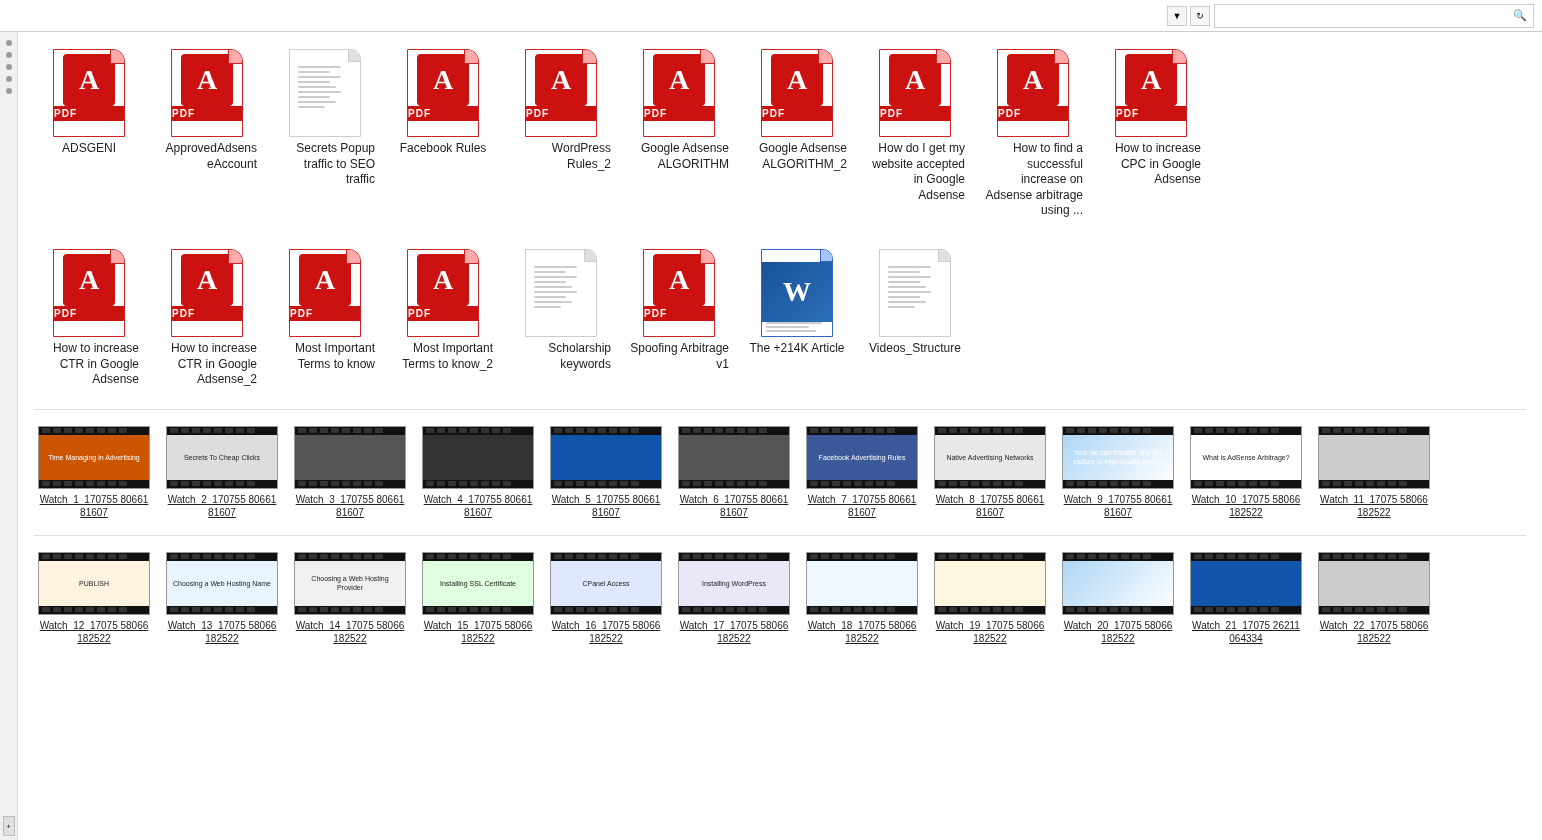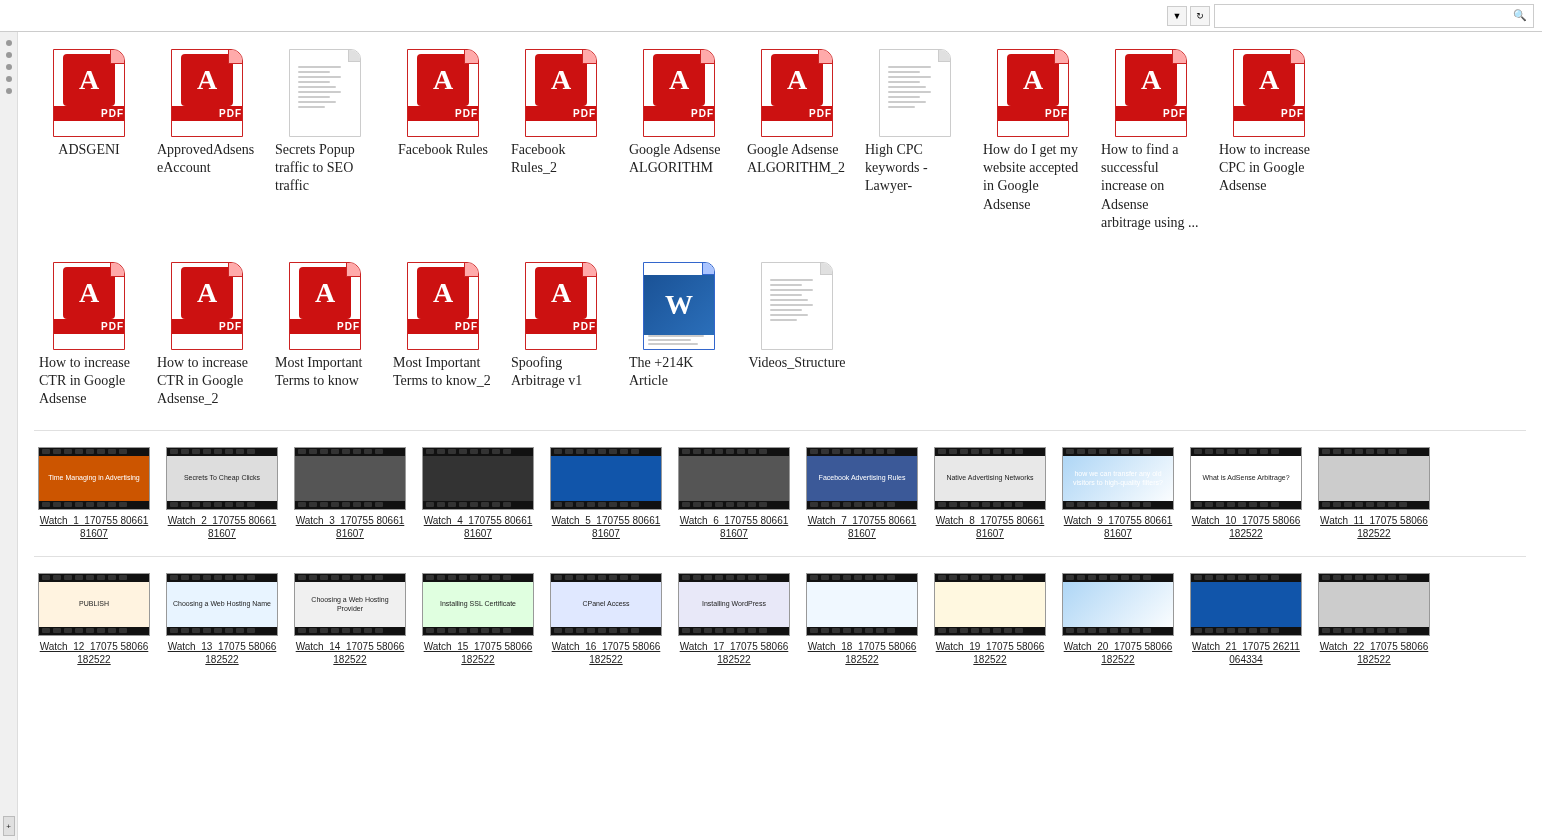--- a/index.html
+++ b/index.html
@@ -61,21 +61,21 @@
     
     .pdf-icon .acrobat-bg {
       width: 52px; height: 52px; background: #cc1111; border-radius: 4px;
       display: flex; align-items: center; justify-content: center; margin: 4px auto 0;
     }
     .pdf-icon .acrobat-a {
       color: #fff; font-size: 28px; font-weight: bold; font-family: serif; line-height: 1;
     }
     .pdf-icon .pdf-label-box {
       background: #cc1111; color: #fff; font-size: 10px; font-weight: bold;
-      width: 100%; text-align: right; padding: 2px 0; letter-spacing: 1px;
+      width: 100%; text-align: left; padding: 2px 0; letter-spacing: 1px;
     }
     
     .plain-icon {
       width: 72px; height: 88px; background: #fff; border: 1px solid #ccc;
       border-top-right-radius: 10px; position: relative; margin-bottom: 4px;
       overflow: hidden;
     }
     .plain-icon .fold {
       position: absolute; top: 0; right: 0; width: 12px; height: 12px;
       background: #e0e0e0; border-left: 1px solid #ccc; border-bottom: 1px solid #ccc;
@@ -91,22 +91,22 @@
       border-top-right-radius: 10px; position: relative; margin-bottom: 4px;
       display: flex; flex-direction: column; overflow: hidden;
     }
     .word-icon .fold { position: absolute; top: 0; right: 0; width: 12px; height: 12px; background: #aac4ff; border-left: 1px solid #3366cc; border-bottom: 1px solid #3366cc; }
     .word-icon .word-body { flex: 1; background: linear-gradient(135deg, #1a5296 0%, #2b6fba 100%); display: flex; align-items: center; justify-content: center; margin-top: 12px; }
     .word-icon .word-letter { color: #fff; font-size: 28px; font-weight: bold; font-family: serif; }
     .word-icon .lines-area { padding: 0 4px 4px; display: flex; flex-direction: column; gap: 2px; background: #fff; }
     .word-icon .wline { height: 2px; background: #ccc; border-radius: 1px; }
 
     .file-name {
-      font-size: 14px; color: #222; line-height: 1.3; max-width: 100px;
-      word-break: break-word; text-align: left; font-family: Liberation Serif, serif;
+      font-size: 12px; color: #222; line-height: 1.3; max-width: 100px;
+      word-break: break-word; text-align: right;
     }
 
     
     .video-item {
       display: flex; flex-direction: column; align-items: center; width: 120px;
       padding: 4px; cursor: pointer; text-align: center;
     }
     .video-thumb {
       width: 112px; height: 63px; background: #333; border: 1px solid #999;
       position: relative; overflow: hidden; margin-bottom: 4px;
@@ -236,21 +236,21 @@
         <div class="file-item">
           <div class="pdf-icon">
       <div class="page-body red-icon">
         <div class="fold red"></div>
         <div class="acrobat-bg">
           <span class="acrobat-a">A</span>
         </div>
         <div class="pdf-label-box">PDF</div>
       </div>
     </div>
-          <div class="file-name">Facebook Rules_2</div>
+          <div class="file-name">WordPress Rules_2</div>
         </div>
         <div class="file-item">
           <div class="pdf-icon">
       <div class="page-body red-icon">
         <div class="fold red"></div>
         <div class="acrobat-bg">
           <span class="acrobat-a">A</span>
         </div>
         <div class="pdf-label-box">PDF</div>
       </div>
@@ -261,124 +261,124 @@
           <div class="pdf-icon">
       <div class="page-body red-icon">
         <div class="fold red"></div>
         <div class="acrobat-bg">
           <span class="acrobat-a">A</span>
         </div>
         <div class="pdf-label-box">PDF</div>
       </div>
     </div>
           <div class="file-name">Google Adsense ALGORITHM_2</div>
+        </div>
+        <div class="file-item">
+          <div class="pdf-icon">
+      <div class="page-body red-icon">
+        <div class="fold red"></div>
+        <div class="acrobat-bg">
+          <span class="acrobat-a">A</span>
+        </div>
+        <div class="pdf-label-box">PDF</div>
+      </div>
+    </div>
+          <div class="file-name">How do I get my website accepted in Google Adsense</div>
+        </div>
+        <div class="file-item">
+          <div class="pdf-icon">
+      <div class="page-body red-icon">
+        <div class="fold red"></div>
+        <div class="acrobat-bg">
+          <span class="acrobat-a">A</span>
+        </div>
+        <div class="pdf-label-box">PDF</div>
+      </div>
+    </div>
+          <div class="file-name">How to find a successful increase on Adsense arbitrage using ...</div>
+        </div>
+        <div class="file-item">
+          <div class="pdf-icon">
+      <div class="page-body red-icon">
+        <div class="fold red"></div>
+        <div class="acrobat-bg">
+          <span class="acrobat-a">A</span>
+        </div>
+        <div class="pdf-label-box">PDF</div>
+      </div>
+    </div>
+          <div class="file-name">How to increase CPC in Google Adsense</div>
+        </div>
+      </div>
+
+    <div class="file-grid" id="row2">
+        <div class="file-item">
+          <div class="pdf-icon">
+      <div class="page-body red-icon">
+        <div class="fold red"></div>
+        <div class="acrobat-bg">
+          <span class="acrobat-a">A</span>
+        </div>
+        <div class="pdf-label-box">PDF</div>
+      </div>
+    </div>
+          <div class="file-name">How to increase CTR in Google Adsense</div>
+        </div>
+        <div class="file-item">
+          <div class="pdf-icon">
+      <div class="page-body red-icon">
+        <div class="fold red"></div>
+        <div class="acrobat-bg">
+          <span class="acrobat-a">A</span>
+        </div>
+        <div class="pdf-label-box">PDF</div>
+      </div>
+    </div>
+          <div class="file-name">How to increase CTR in Google Adsense_2</div>
+        </div>
+        <div class="file-item">
+          <div class="pdf-icon">
+      <div class="page-body red-icon">
+        <div class="fold red"></div>
+        <div class="acrobat-bg">
+          <span class="acrobat-a">A</span>
+        </div>
+        <div class="pdf-label-box">PDF</div>
+      </div>
+    </div>
+          <div class="file-name">Most Important Terms to know</div>
+        </div>
+        <div class="file-item">
+          <div class="pdf-icon">
+      <div class="page-body red-icon">
+        <div class="fold red"></div>
+        <div class="acrobat-bg">
+          <span class="acrobat-a">A</span>
+        </div>
+        <div class="pdf-label-box">PDF</div>
+      </div>
+    </div>
+          <div class="file-name">Most Important Terms to know_2</div>
         </div>
         <div class="file-item">
           <div class="plain-icon">
             <div class="fold"></div>
             <div class="lines">
               <div class="line " style="width:80%"></div>
               <div class="line short" style="width:60%"></div>
               <div class="line " style="width:80%"></div>
               <div class="line short" style="width:60%"></div>
               <div class="line " style="width:70%"></div>
               <div class="line " style="width:80%"></div>
               <div class="line short" style="width:60%"></div>
               <div class="line " style="width:70%"></div>
               <div class="line short" style="width:50%"></div>
             </div>
           </div>
-          <div class="file-name">High CPC keywords - Lawyer-</div>
-        </div>
-        <div class="file-item">
-          <div class="pdf-icon">
-      <div class="page-body red-icon">
-        <div class="fold red"></div>
-        <div class="acrobat-bg">
-          <span class="acrobat-a">A</span>
-        </div>
-        <div class="pdf-label-box">PDF</div>
-      </div>
-    </div>
-          <div class="file-name">How do I get my website accepted in Google Adsense</div>
-        </div>
-        <div class="file-item">
-          <div class="pdf-icon">
-      <div class="page-body red-icon">
-        <div class="fold red"></div>
-        <div class="acrobat-bg">
-          <span class="acrobat-a">A</span>
-        </div>
-        <div class="pdf-label-box">PDF</div>
-      </div>
-    </div>
-          <div class="file-name">How to find a successful increase on Adsense arbitrage using ...</div>
-        </div>
-        <div class="file-item">
-          <div class="pdf-icon">
-      <div class="page-body red-icon">
-        <div class="fold red"></div>
-        <div class="acrobat-bg">
-          <span class="acrobat-a">A</span>
-        </div>
-        <div class="pdf-label-box">PDF</div>
-      </div>
-    </div>
-          <div class="file-name">How to increase CPC in Google Adsense</div>
-        </div>
-      </div>
-
-    <div class="file-grid" id="row2">
-        <div class="file-item">
-          <div class="pdf-icon">
-      <div class="page-body red-icon">
-        <div class="fold red"></div>
-        <div class="acrobat-bg">
-          <span class="acrobat-a">A</span>
-        </div>
-        <div class="pdf-label-box">PDF</div>
-      </div>
-    </div>
-          <div class="file-name">How to increase CTR in Google Adsense</div>
-        </div>
-        <div class="file-item">
-          <div class="pdf-icon">
-      <div class="page-body red-icon">
-        <div class="fold red"></div>
-        <div class="acrobat-bg">
-          <span class="acrobat-a">A</span>
-        </div>
-        <div class="pdf-label-box">PDF</div>
-      </div>
-    </div>
-          <div class="file-name">How to increase CTR in Google Adsense_2</div>
-        </div>
-        <div class="file-item">
-          <div class="pdf-icon">
-      <div class="page-body red-icon">
-        <div class="fold red"></div>
-        <div class="acrobat-bg">
-          <span class="acrobat-a">A</span>
-        </div>
-        <div class="pdf-label-box">PDF</div>
-      </div>
-    </div>
-          <div class="file-name">Most Important Terms to know</div>
-        </div>
-        <div class="file-item">
-          <div class="pdf-icon">
-      <div class="page-body red-icon">
-        <div class="fold red"></div>
-        <div class="acrobat-bg">
-          <span class="acrobat-a">A</span>
-        </div>
-        <div class="pdf-label-box">PDF</div>
-      </div>
-    </div>
-          <div class="file-name">Most Important Terms to know_2</div>
+          <div class="file-name">Scholarship keywords</div>
         </div>
         <div class="file-item">
           <div class="pdf-icon">
       <div class="page-body red-icon">
         <div class="fold red"></div>
         <div class="acrobat-bg">
           <span class="acrobat-a">A</span>
         </div>
         <div class="pdf-label-box">PDF</div>
       </div>

